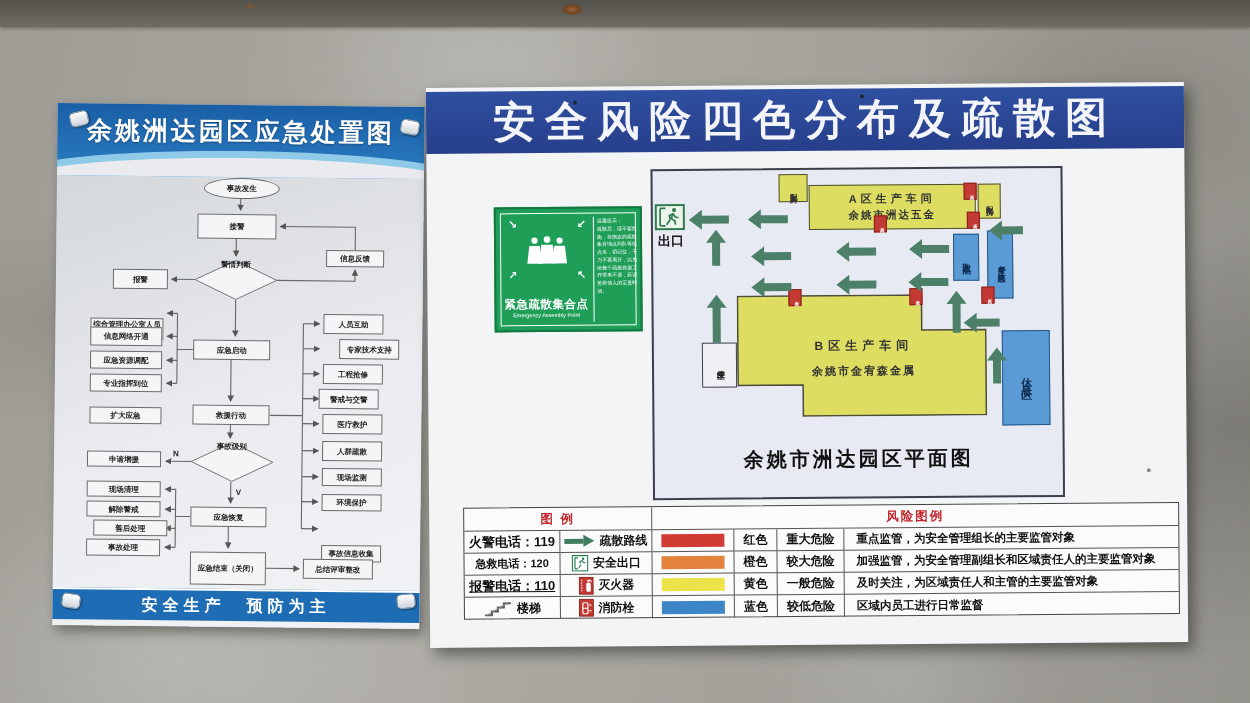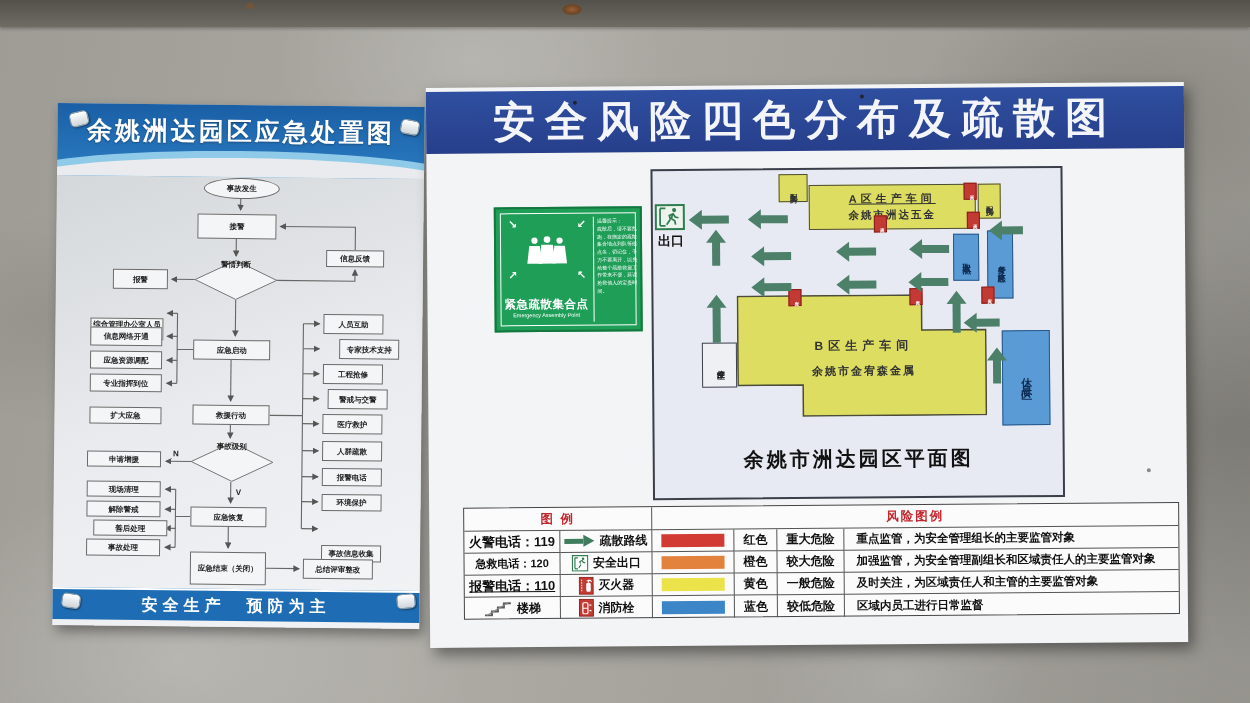--- a/index.html
+++ b/index.html
@@ -156,24 +156,24 @@
     <div class="fn" style="left:35px;top:198px;width:73px;height:22px;margin-top:16px;">综合管理办公室人员到位</div>
     <div class="fn" style="left:35px;top:223px;width:72px;height:19px;">信息网络开通</div>
     <div class="fn" style="left:35px;top:247px;width:72px;height:18px;">应急资源调配</div>
     <div class="fn" style="left:35px;top:270px;width:72px;height:18px;">专业指挥到位</div>
     <div class="fn" style="left:138px;top:235px;width:77px;height:20px;">应急启动</div>
     <div class="fn" style="left:35px;top:303px;width:72px;height:17px;">扩大应急</div>
     <div class="fn" style="left:138px;top:300px;width:77px;height:20px;">救援行动</div>
     <div class="fn" style="left:268px;top:208px;width:60px;height:20px;">人员互助</div>
     <div class="fn" style="left:284px;top:233px;width:60px;height:20px;">专家技术支持</div>
     <div class="fn" style="left:268px;top:258px;width:60px;height:20px;">工程抢修</div>
-    <div class="fn" style="left:273px;top:283px;width:60px;height:20px;">警戒与交警</div>
+    <div class="fn" style="left:264px;top:283px;width:60px;height:20px;">警戒与交警</div>
     <div class="fn" style="left:268px;top:308px;width:60px;height:20px;">医疗救护</div>
     <div class="fn" style="left:268px;top:335px;width:60px;height:20px;">人群疏散</div>
-    <div class="fn" style="left:268px;top:362px;width:60px;height:18px;">报警电话</div>
+    <div class="fn" style="left:268px;top:362px;width:60px;height:18px;">现场监测</div>
     <div class="fn" style="left:268px;top:388px;width:60px;height:17px;">环境保护</div>
     <div class="fn" style="left:268px;top:415px;width:60px;height:17px;margin-top:24px;">事故信息收集</div>
     <div class="fn" style="left:33px;top:347px;width:74px;height:16px;">申请增援</div>
     <div class="fd" style="left:140px;top:337px;width:75px;height:40px;">
         <span>事故级别</span>
       </div>
     <div class="flowlabel" style="left:119px;top:345px;">N</div>
     <div class="flowlabel" style="left:182px;top:383px;">V</div>
     <div class="fn" style="left:33px;top:377px;width:74px;height:16px;">现场清理</div>
     <div class="fn" style="left:33px;top:397px;width:74px;height:16px;">解除警戒</div>
@@ -235,21 +235,21 @@
           <circle cx="16" cy="3.6" r="1.9" fill="#2e7d4f"></circle>
         </svg>
       </div>
       <div class="exitlbl">出口</div>
 
       <div class="yb cent" style="left:126px;top:4px;width:29px;height:28px;font-size:7.5px;">
           <span class="vt">配套房</span>
         </div>
       <div class="yb" style="left:156px;top:15px;width:167px;height:45px;">
         <div class="cent" style="height:100%;flex-direction:column;gap:2px;">
-          <span style="font-size:11px;letter-spacing:4px;text-decoration:underline;">A区生产车间</span>
+          <span style="font-size:11px;letter-spacing:4px;">A区生产车间</span>
           <span style="font-size:10.5px;letter-spacing:2px;">余姚市洲达五金</span>
         </div>
       </div>
       <div class="yb cent" style="left:325px;top:15px;width:23px;height:35px;font-size:7.5px;">
           <span class="vt">配电房</span>
         </div>
       <div class="bb cent" style="left:300px;top:65px;width:26px;height:47px;font-size:9px;">
           <span class="vt">取水点</span>
         </div>
       <div class="bb" style="left:334px;top:62px;width:26px;height:68px;">

